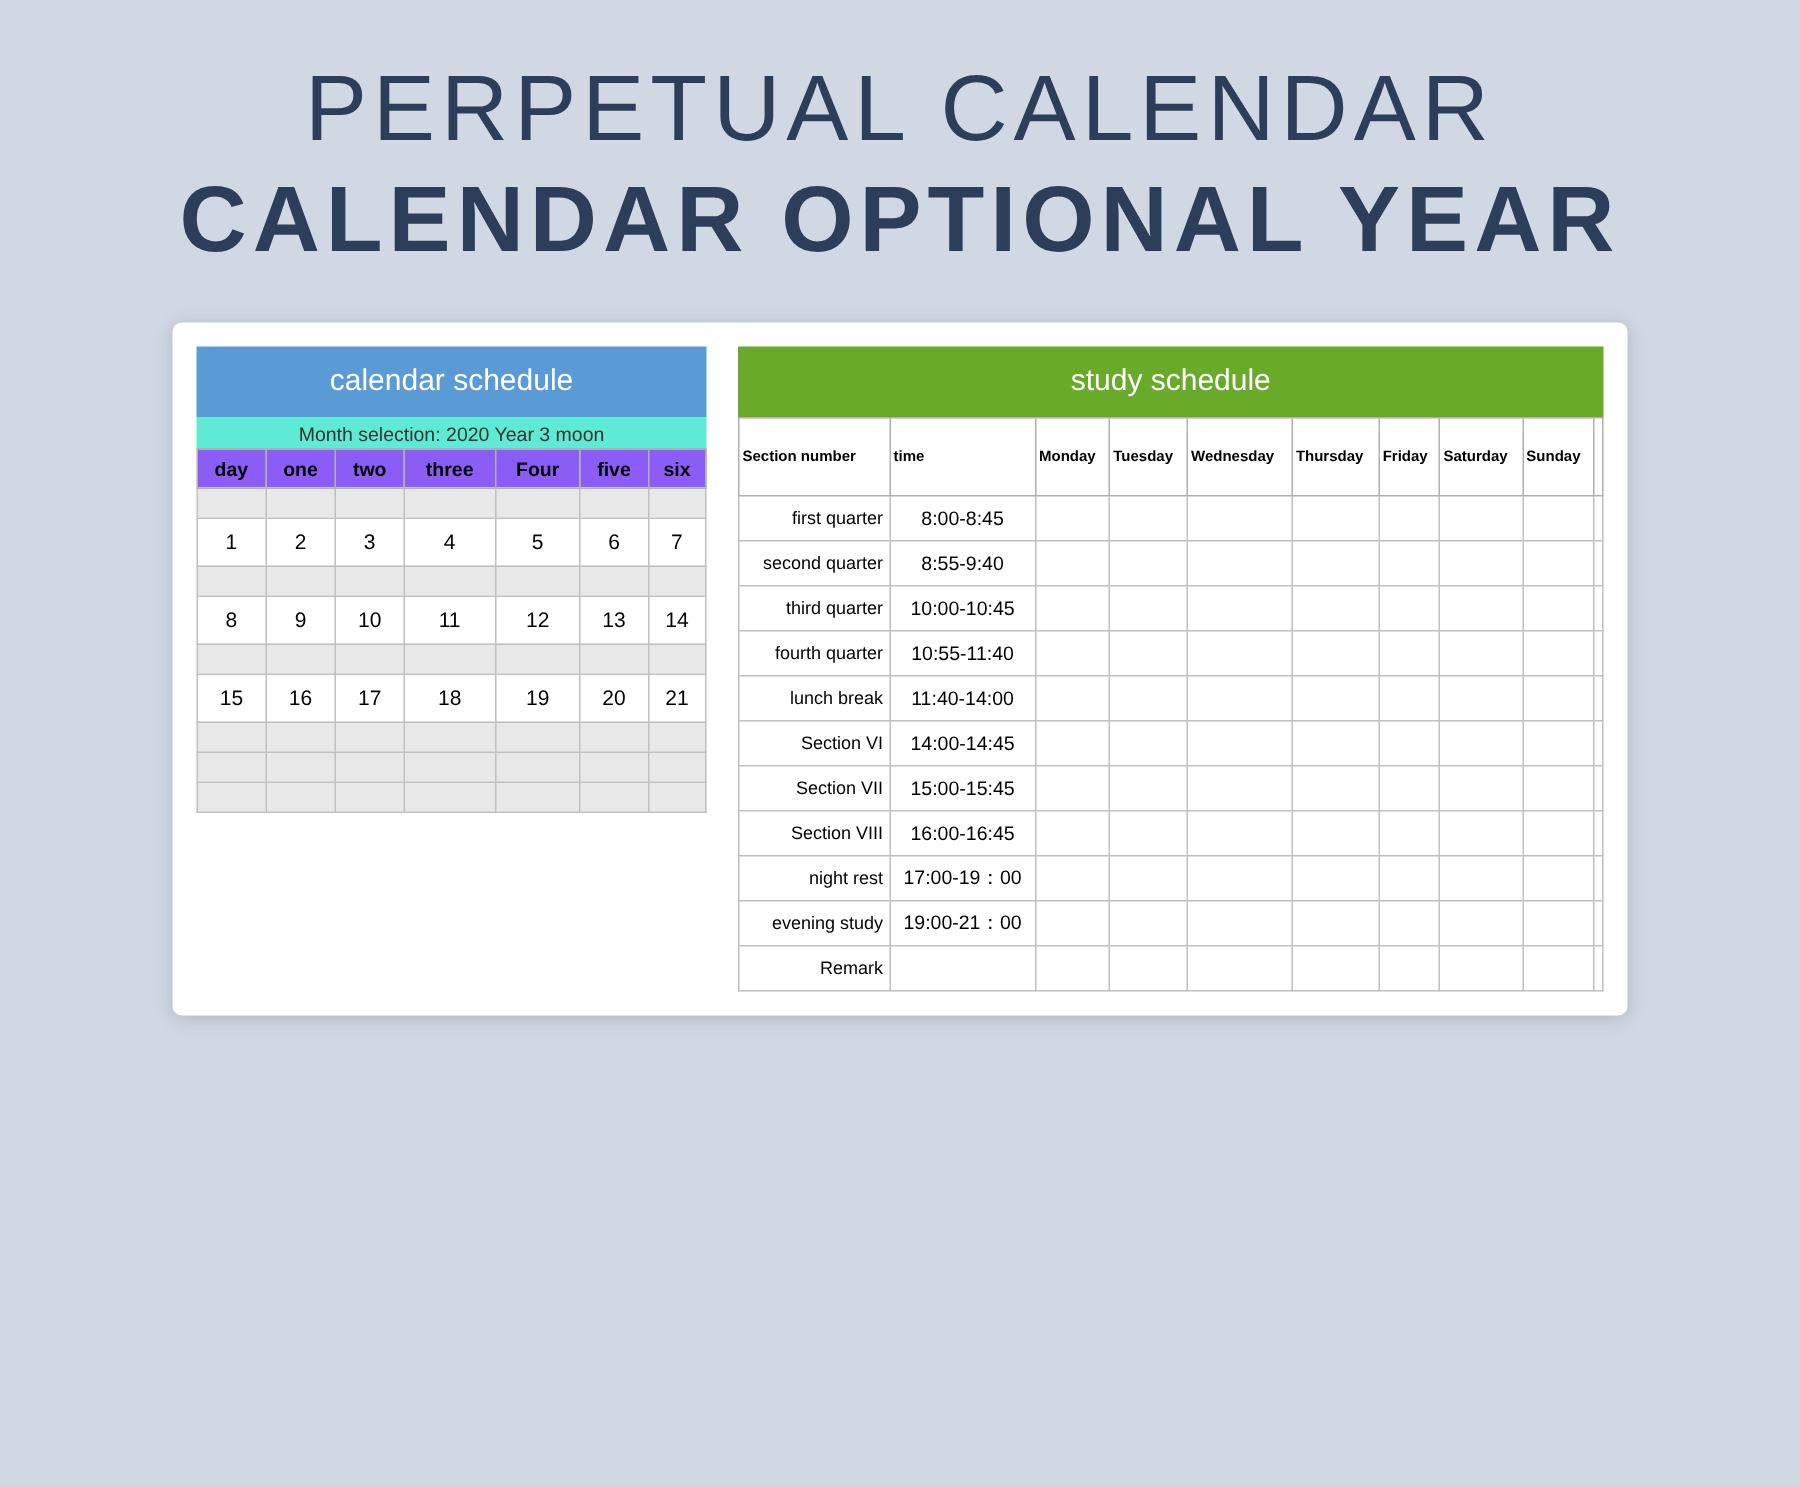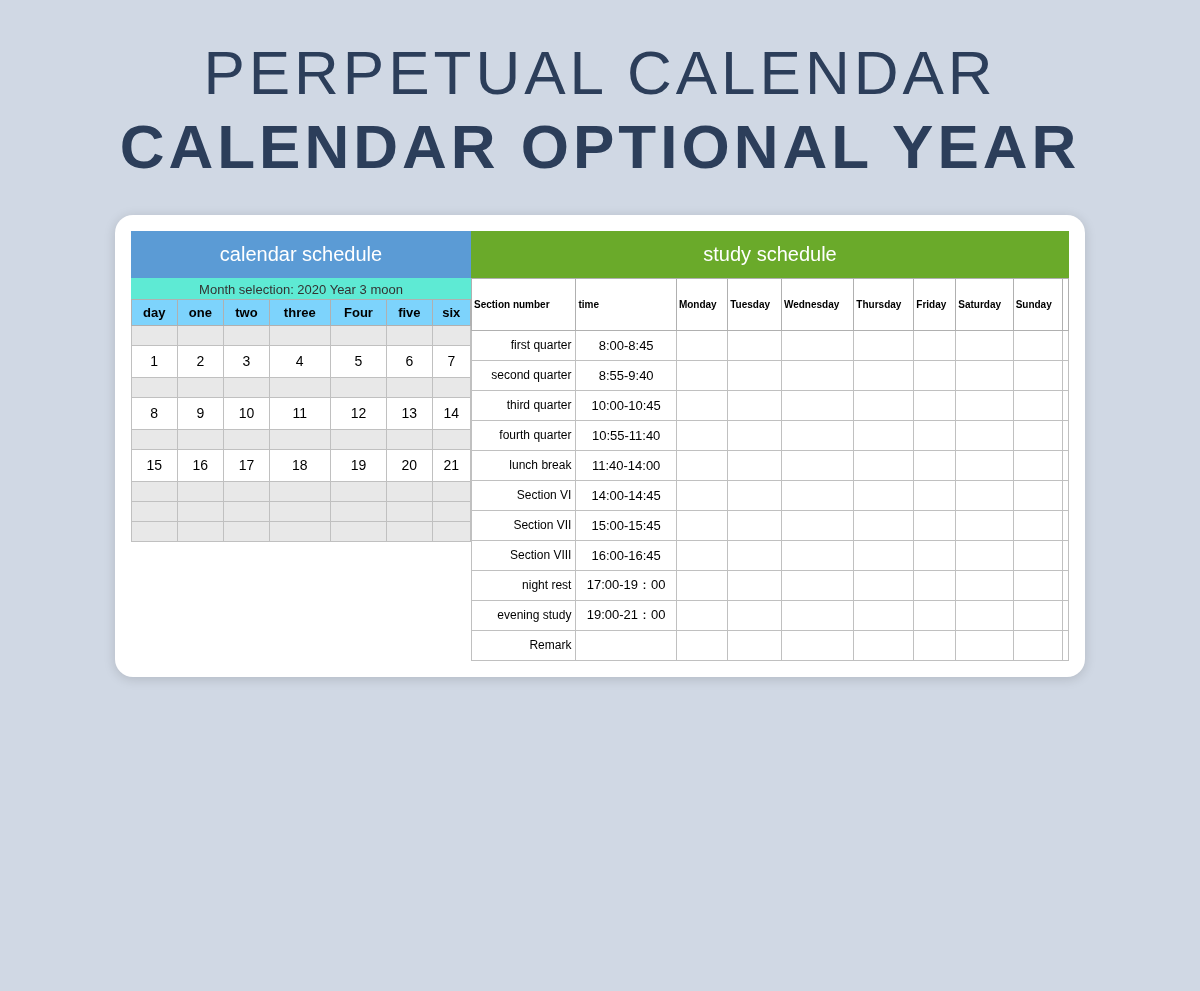--- a/index.html
+++ b/index.html
@@ -26,21 +26,21 @@
       line-height: 1.2;
     }
     .title-line2 {
       font-size: 62px;
       font-weight: 700;
       letter-spacing: 4px;
       line-height: 1.2;
     }
     .card {
       background: #fff;
-      border-radius: 18px;
+      border-radius: 6px;
       box-shadow: 0 2px 12px rgba(0,0,0,0.15);
       margin-top: 30px;
       width: 970px;
       padding: 16px 16px 16px 16px;
     }
     .card-inner {
       display: flex;
       flex-direction: row;
       gap: 0;
     }
@@ -66,42 +66,42 @@
     }
     .cal-table {
       width: 100%;
       border-collapse: collapse;
       font-size: 13px;
     }
     .cal-table th {
       border: 1px solid #b0b0b0;
       padding: 5px 2px;
       text-align: center;
-      background: #7dd3fc;
+      background: #8b5cf6;
       font-weight: 600;
       font-size: 13px;
     }
     .cal-table td {
       border: 1px solid #c0c0c0;
       padding: 4px 2px;
       text-align: center;
       font-size: 14px;
       height: 32px;
     }
     .cal-table tr.week-row td {
       background: #fff;
     }
     .cal-table tr.empty-row td {
       background: #e8e8e8;
       height: 20px;
     }
     
     .study-section {
       flex: 1;
-      margin-left: 0;
+      margin-left: 21px;
     }
     .study-header {
       background: #6aaa2a;
       color: #fff;
       text-align: center;
       font-size: 20px;
       padding: 12px 0;
       font-weight: 400;
     }
     .study-table {

